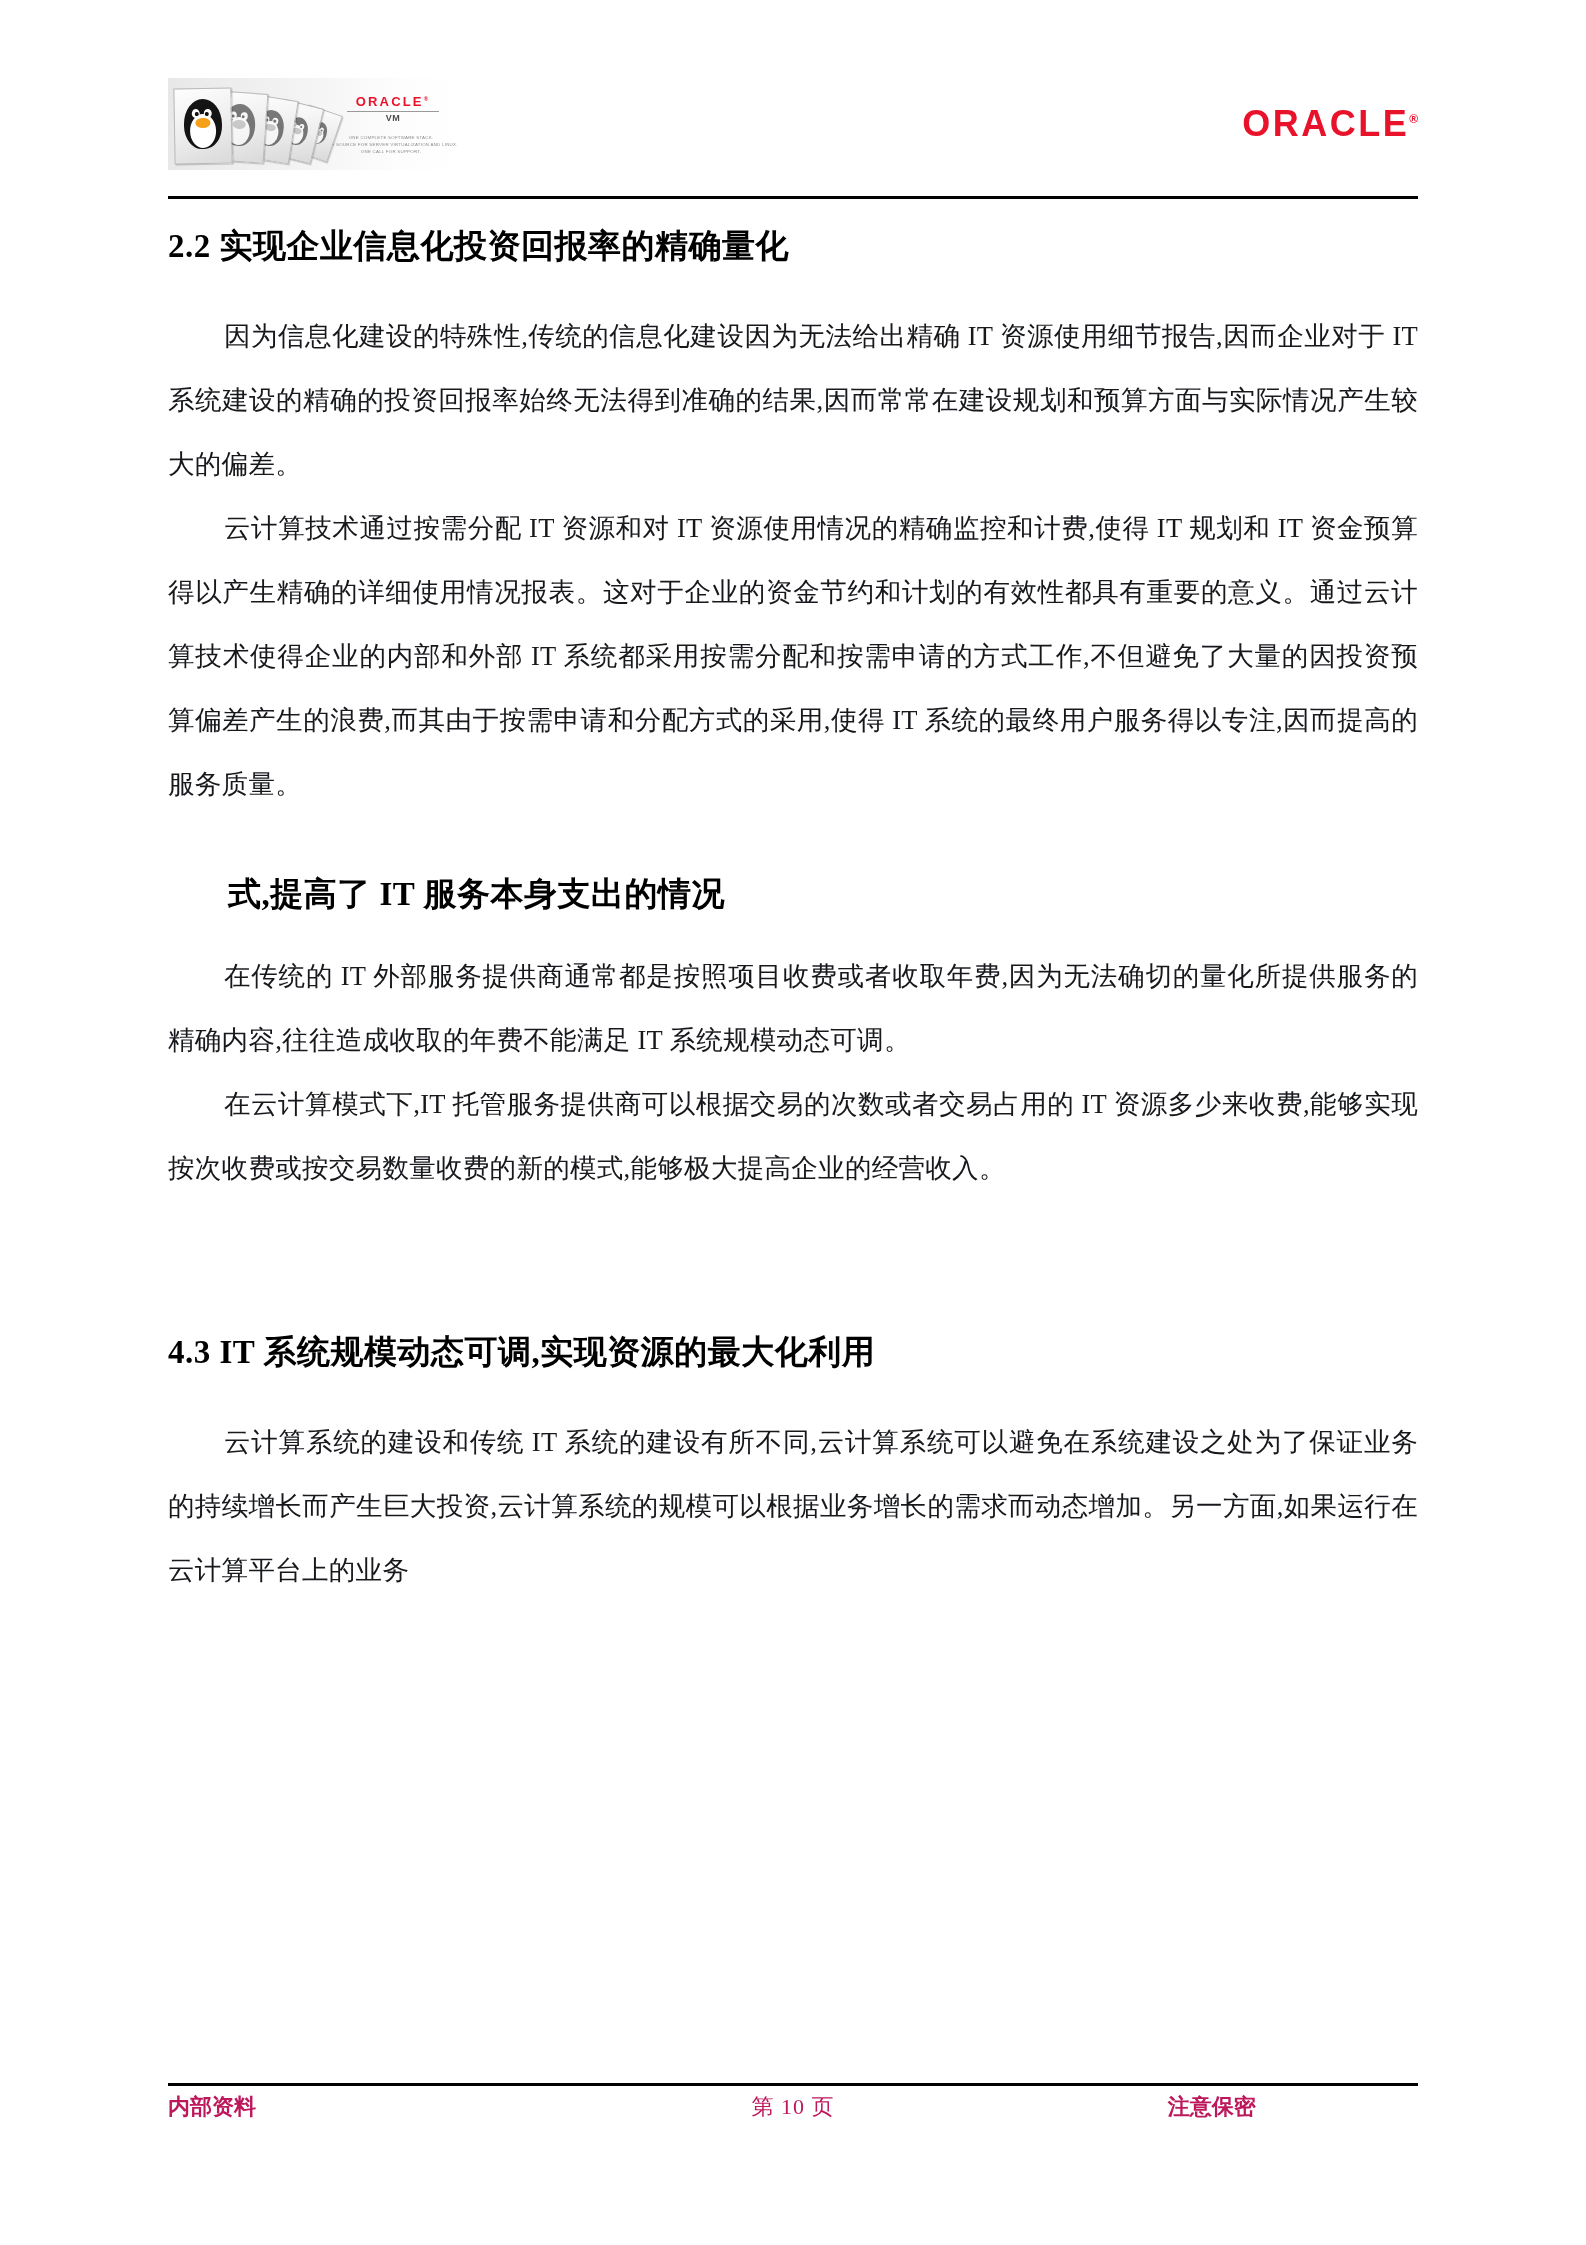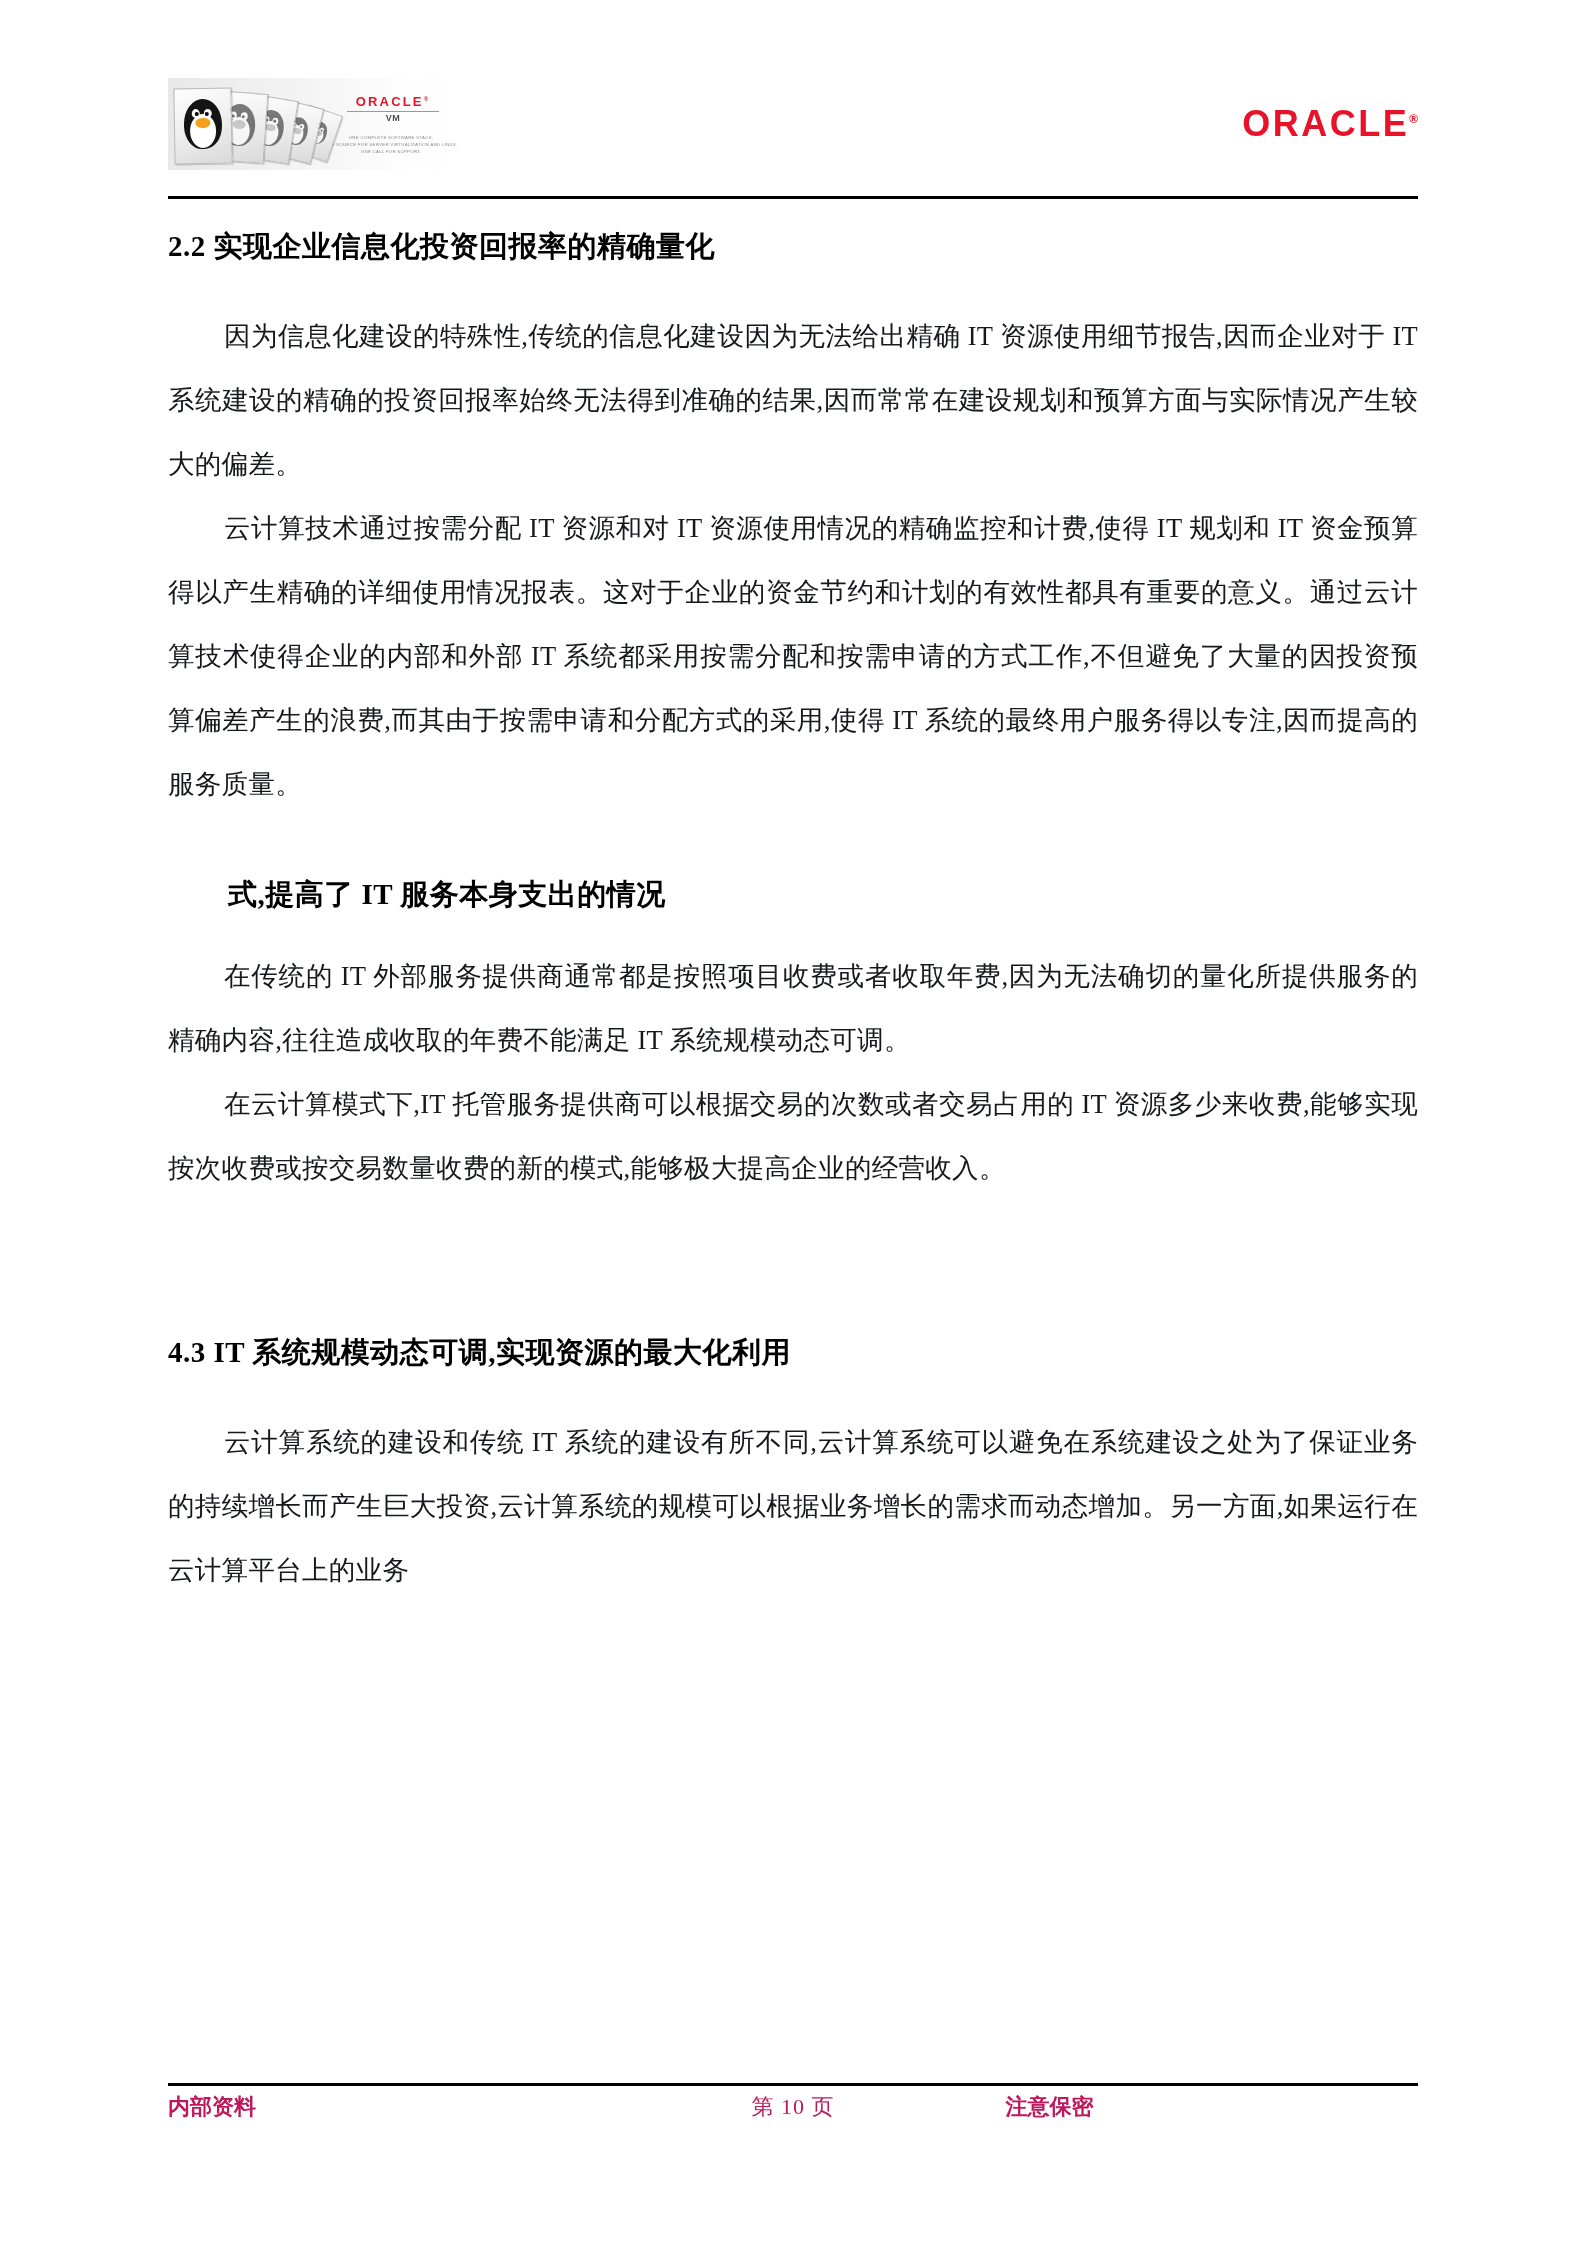--- a/index.html
+++ b/index.html
@@ -215,21 +215,21 @@
   .content {
     position: absolute;
     left: 168px;
     top: 214px;
     width: 1250px;
   }
   h2.sec {
     margin: 0;
     font-family: "Liberation Serif", "DejaVu Serif", serif;
     font-weight: bold;
-    font-size: 29px;
+    font-size: 33px;
     color: #000000;
     line-height: 64px;
     letter-spacing: .5px;
   }
   h2.sec .indent2 {
     display: block;
     padding-left: 60px;
   }
   p.para {
     margin: 0;
@@ -262,21 +262,21 @@
     width: 1250px;
     display: flex;
     align-items: center;
     font-family: "Liberation Serif", "DejaVu Serif", serif;
     font-size: 22px;
     color: #be185d;
     font-weight: bold;
   }
   .footer .fl { flex: 0 0 33%; text-align: left; }
   .footer .fc { flex: 0 0 34%; text-align: center; font-weight: normal; letter-spacing: 1px; }
-  .footer .fr { flex: 0 0 33%; text-align: left; }
+  .footer .fr { flex: 0 0 33%; text-align: center; }
 </style>
 </head>
 <body>
 
 <div class="page">
 
   <div class="header">
     <div class="header-inner">
 
       <div class="hdr-banner">

